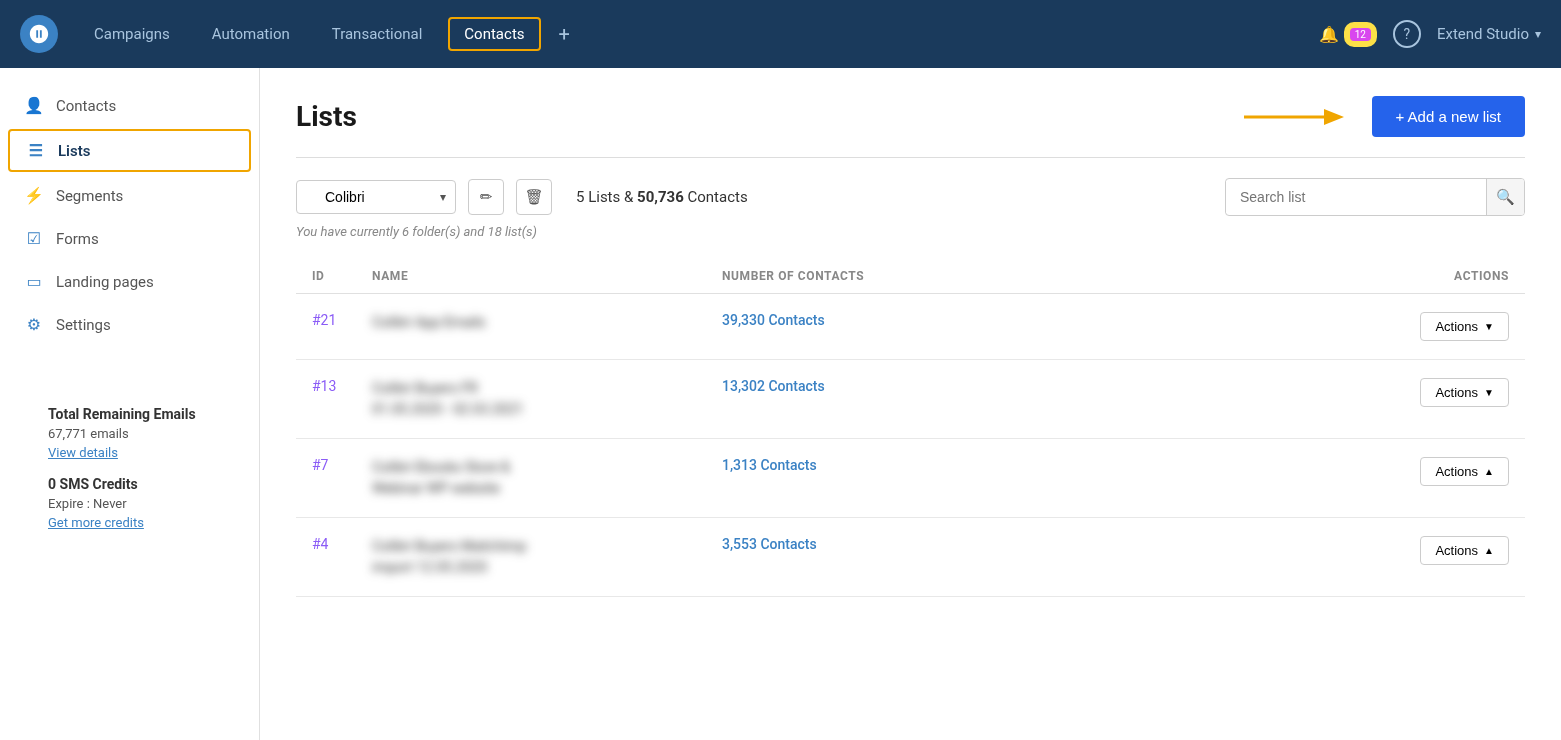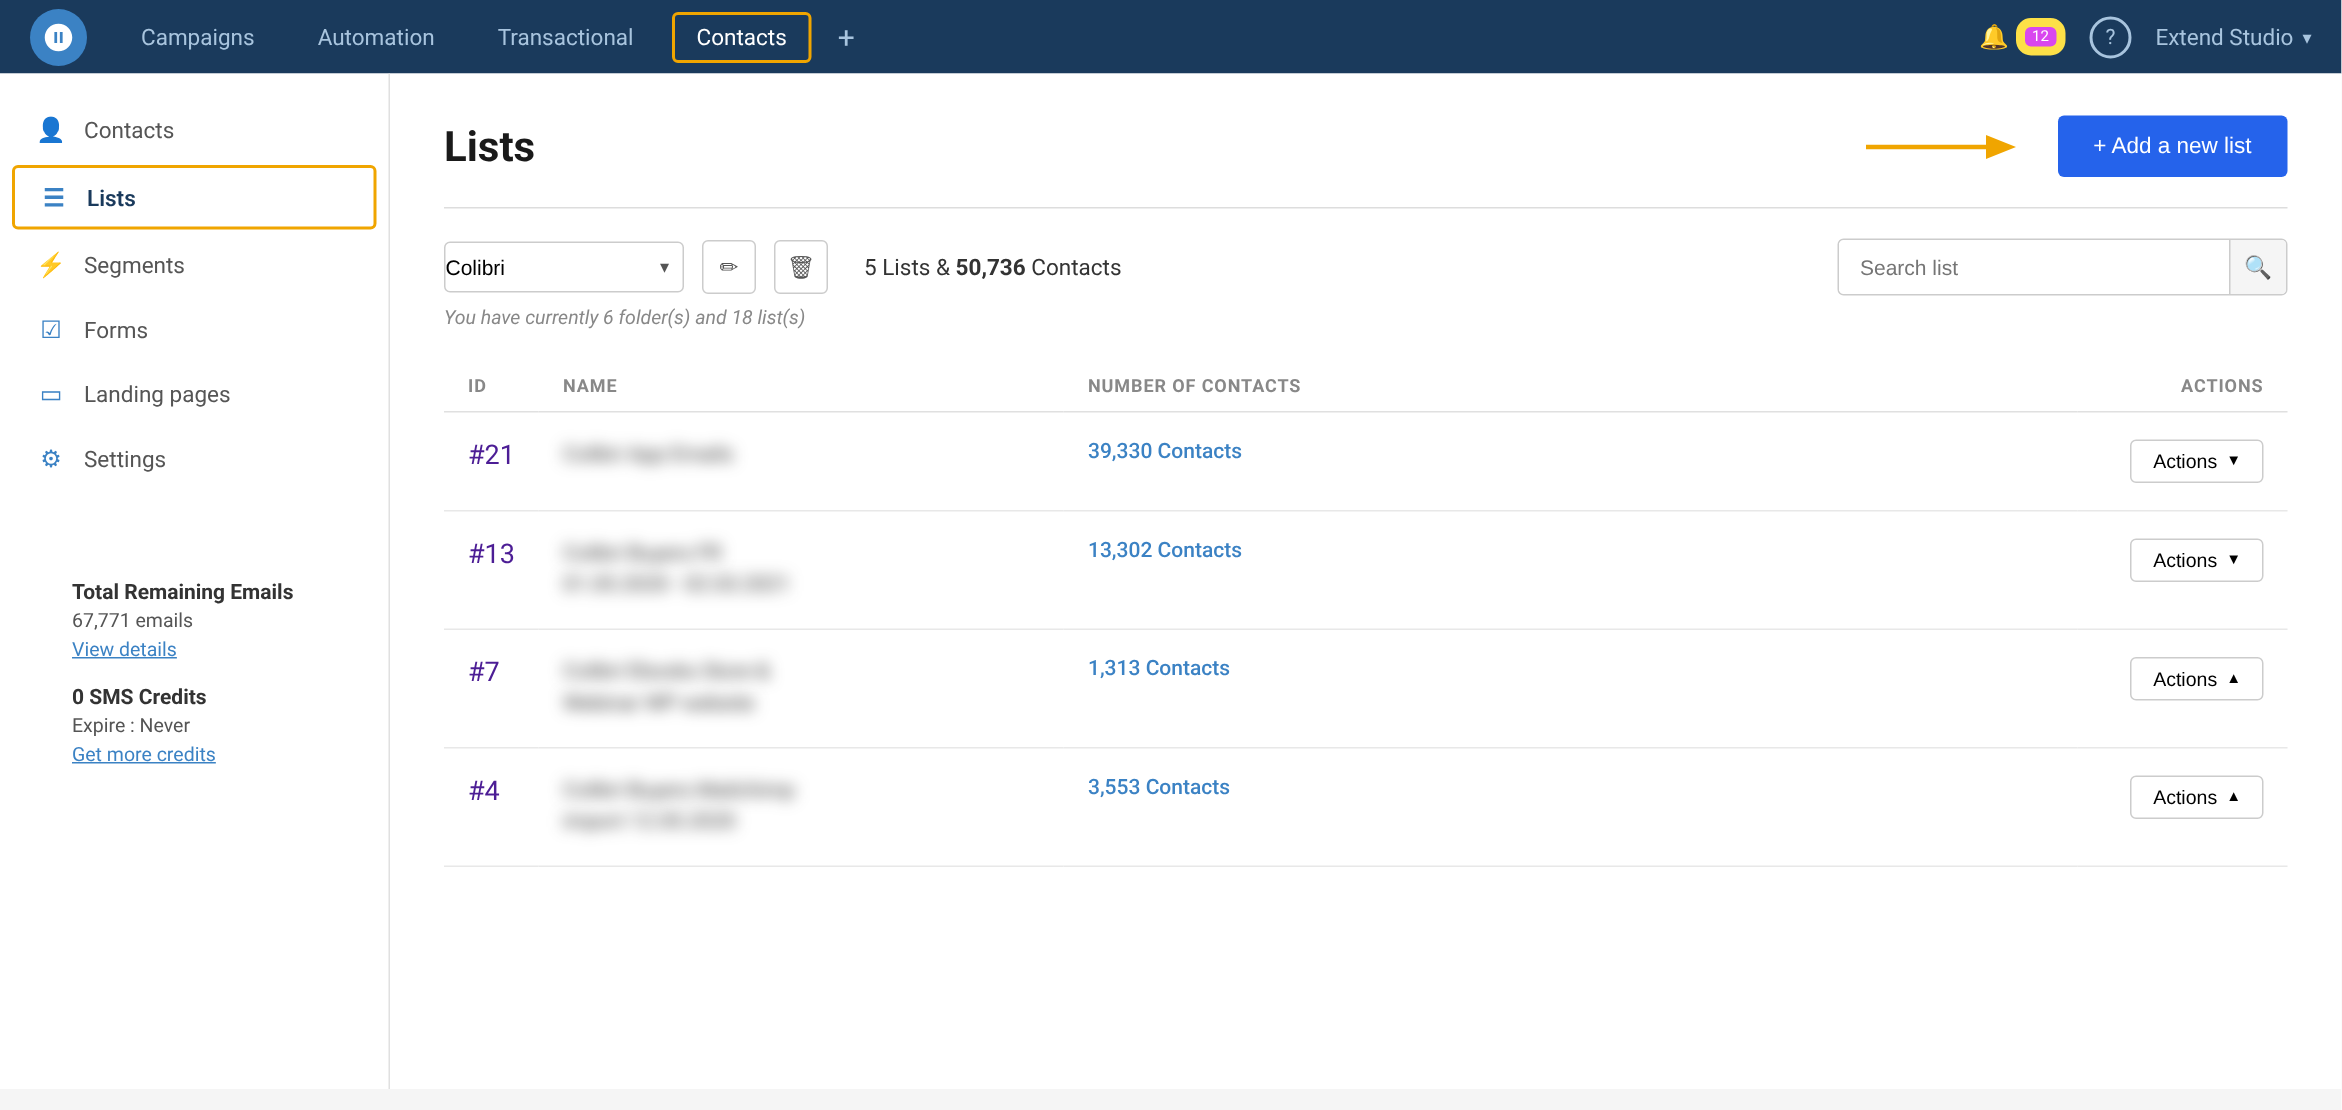--- a/index.html
+++ b/index.html
@@ -1,21 +1,21 @@
 <!DOCTYPE html>
 <html><head>
   <meta charset="utf-8">
   <style>
     * { box-sizing: border-box; margin: 0; padding: 0; }
     body { font-family: -apple-system, BlinkMacSystemFont, 'Segoe UI', Roboto, sans-serif; background: #f5f5f5; color: #333; }
 
     
     .topnav {
       background: #1a3a5c;
-      height: 49px;
+      height: 68px;
       display: flex;
       align-items: center;
       padding: 0 20px;
       gap: 10px;
     }
     .topnav-logo {
       width: 38px; height: 38px;
       border-radius: 50%;
       background: #3b82c4;
       display: flex; align-items: center; justify-content: center;
@@ -178,21 +178,21 @@
     }
     .folder-select-wrap {
       position: relative;
       display: flex;
       align-items: center;
     }
     .folder-select {
       appearance: none;
       border: 1px solid #ccc;
       border-radius: 4px;
-      padding: 8px 36px 8px 0;
+      padding: 8px 36px 8px 28px;
       font-size: 14px;
       background: #fff;
       cursor: pointer;
       min-width: 160px;
     }
     .folder-chevron {
       position: absolute;
       right: 10px;
       pointer-events: none;
       color: #555;
@@ -264,21 +264,21 @@
       border-bottom: 1px solid #e0e0e0;
     }
     thead th.right { text-align: right; }
     tbody tr { border-bottom: 1px solid #e8e8e8; }
     tbody td {
       padding: 18px 16px;
       font-size: 14px;
       color: #333;
       vertical-align: top;
     }
-    .td-id { color: #4c1d95; font-size: 18px; width: 60px; }
+    .td-id { color: #8b5cf6; font-size: 14px; width: 60px; }
     .td-name { width: 350px; }
     .td-name .blur-text {
       filter: blur(5px);
       color: #333;
       font-size: 14px;
       line-height: 1.5;
       user-select: none;
     }
     .td-contacts { color: #3b82c4; font-weight: 500; font-size: 14px; }
     .td-actions { text-align: right; width: 140px; }

